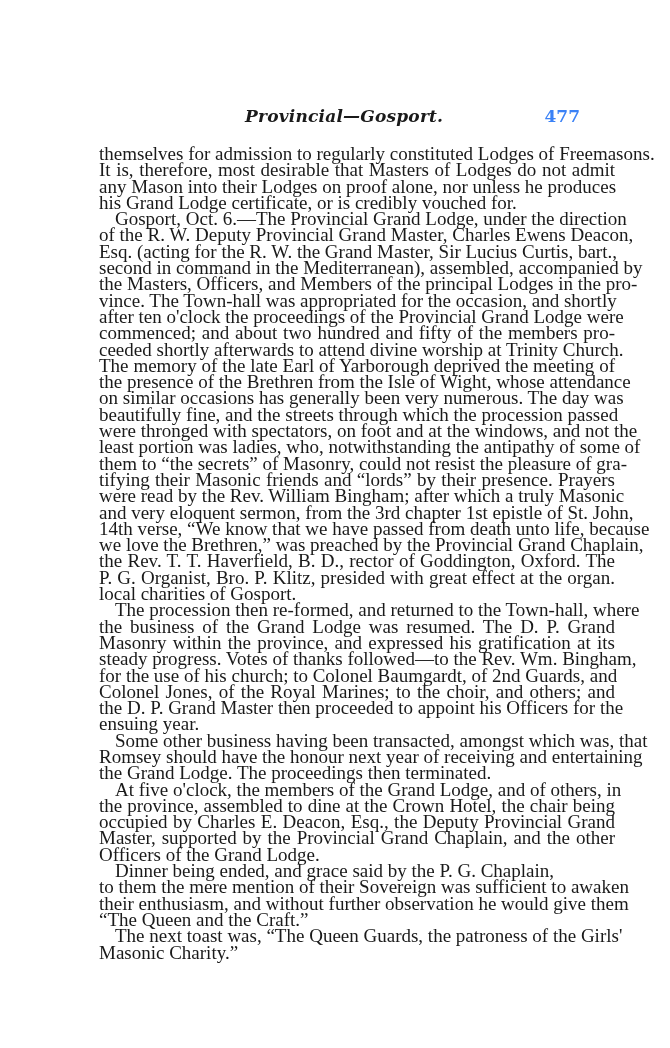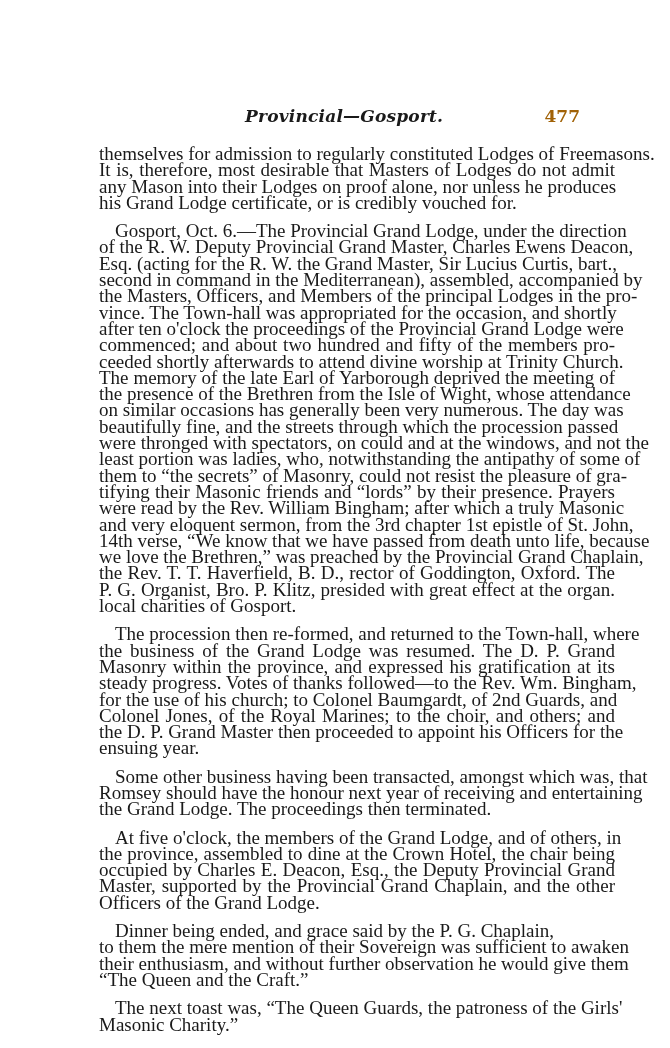--- a/index.html
+++ b/index.html
@@ -7,30 +7,30 @@
   .page { position: absolute; left: 0; top: 0; width: 670px; height: 780px; background: #fff; }
   .header { position: absolute; top: 106px; left: 100px; width: 520px; height: 24px; }
   .running-title {
     position: absolute; left: 145px; top: 0;
     font-family: "DejaVu Serif", serif; font-style: italic; font-weight: bold;
     font-size: 17px; color: #1a1a1a; letter-spacing: 0.2px;
   }
   .page-number {
     position: absolute; right: 40px; top: 0;
     font-family: "DejaVu Serif", serif; font-weight: bold;
-    font-size: 17px; color: #a16207;
+    font-size: 17px; color: #3b82f6;
   }
   .body-text {
     position: absolute; left: 99px; top: 146px; width: 516px;
     font-family: "Liberation Serif", serif; font-size: 19px; line-height: 16.3px;
     color: #1a1a1a; text-align: justify;
   }
   .line { display: block; white-space: nowrap; text-align-last: justify; }
   .line.last { text-align-last: left; }
-  .indent { padding-left: 16px; margin-top: 12px; }
+  .indent { padding-left: 16px; }
 </style>
 </head>
 <body>
 
 <div class="page">
   <div class="header">
     <span class="running-title">Provincial—Gosport.</span>
     <span class="page-number">477</span>
   </div>
   <div class="body-text" id="body-text">
@@ -44,21 +44,21 @@
       <span class="line">second in command in the Mediterranean), assembled, accompanied by</span>
       <span class="line">the Masters, Officers, and Members of the principal Lodges in the pro-</span>
       <span class="line">vince. The Town-hall was appropriated for the occasion, and shortly</span>
       <span class="line">after ten o'clock the proceedings of the Provincial Grand Lodge were</span>
       <span class="line">commenced; and about two hundred and fifty of the members pro-</span>
       <span class="line">ceeded shortly afterwards to attend divine worship at Trinity Church.</span>
       <span class="line">The memory of the late Earl of Yarborough deprived the meeting of</span>
       <span class="line">the presence of the Brethren from the Isle of Wight, whose attendance</span>
       <span class="line">on similar occasions has generally been very numerous. The day was</span>
       <span class="line">beautifully fine, and the streets through which the procession passed</span>
-      <span class="line">were thronged with spectators, on could and at the windows, and not the</span>
+      <span class="line">were thronged with spectators, on foot and at the windows, and not the</span>
       <span class="line">least portion was ladies, who, notwithstanding the antipathy of some of</span>
       <span class="line">them to “the secrets” of Masonry, could not resist the pleasure of gra-</span>
       <span class="line">tifying their Masonic friends and “lords” by their presence. Prayers</span>
       <span class="line">were read by the Rev. William Bingham; after which a truly Masonic</span>
       <span class="line">and very eloquent sermon, from the 3rd chapter 1st epistle of St. John,</span>
       <span class="line">14th verse, “We know that we have passed from death unto life, because</span>
       <span class="line">we love the Brethren,” was preached by the Provincial Grand Chaplain,</span>
       <span class="line">the Rev. T. T. Haverfield, B. D., rector of Goddington, Oxford. The</span>
       <span class="line">P. G. Organist, Bro. P. Klitz, presided with great effect at the organ.</span>
       <span class="line last">local charities of Gosport.</span>

